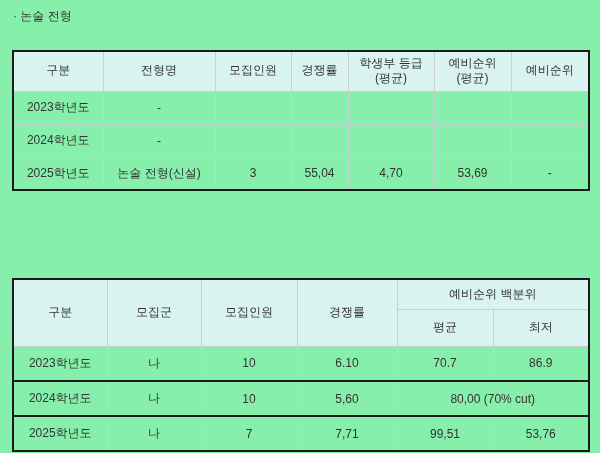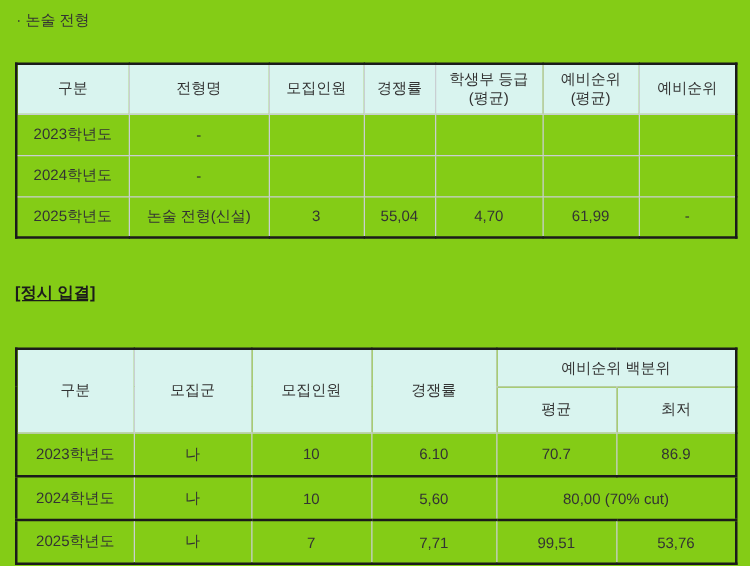--- a/index.html
+++ b/index.html
@@ -1,17 +1,17 @@
 <!DOCTYPE html>
 <html><head>
 <meta charset="utf-8">
 <style>
   html,body{margin:0;padding:0;background:#ffffff;}
   .canvas{
-    position:relative;width:600px;height:453px;background:#84cc16;overflow:hidden;
+    position:relative;width:600px;height:453px;background:#86efac;overflow:hidden;
     font-family:"Liberation Sans","DejaVu Sans",sans-serif;color:#333333;text-decoration:underline;
   }
   .sec-title1{
     position:absolute;left:13px;top:8px;font-size:12px;font-weight:400;color:#333333;
   }
   .sec-title2{
     position:absolute;left:12px;top:225px;font-size:13px;font-weight:700;color:#1b1b1b;
     text-decoration:underline;text-underline-offset:2px;
   }
   table{
@@ -96,27 +96,26 @@
         <td></td>
         <td></td>
         <td></td>
       </tr>
       <tr>
         <td>2025학년도</td>
         <td>논술 전형(신설)</td>
         <td>3</td>
         <td>55,04</td>
         <td>4,70</td>
-        <td>61,99</td>
+        <td>53,69</td>
         <td>-</td>
       </tr>
     </tbody>
   </table>
 
-  <div class="sec-title2">[정시 입결]</div>
 
   <table class="t2">
     <colgroup>
       <col style="width:94px">
         <col style="width:94px">
         <col style="width:96px">
       <col style="width:100px">
         <col style="width:96px">
         <col style="width:96px">
     </colgroup>

